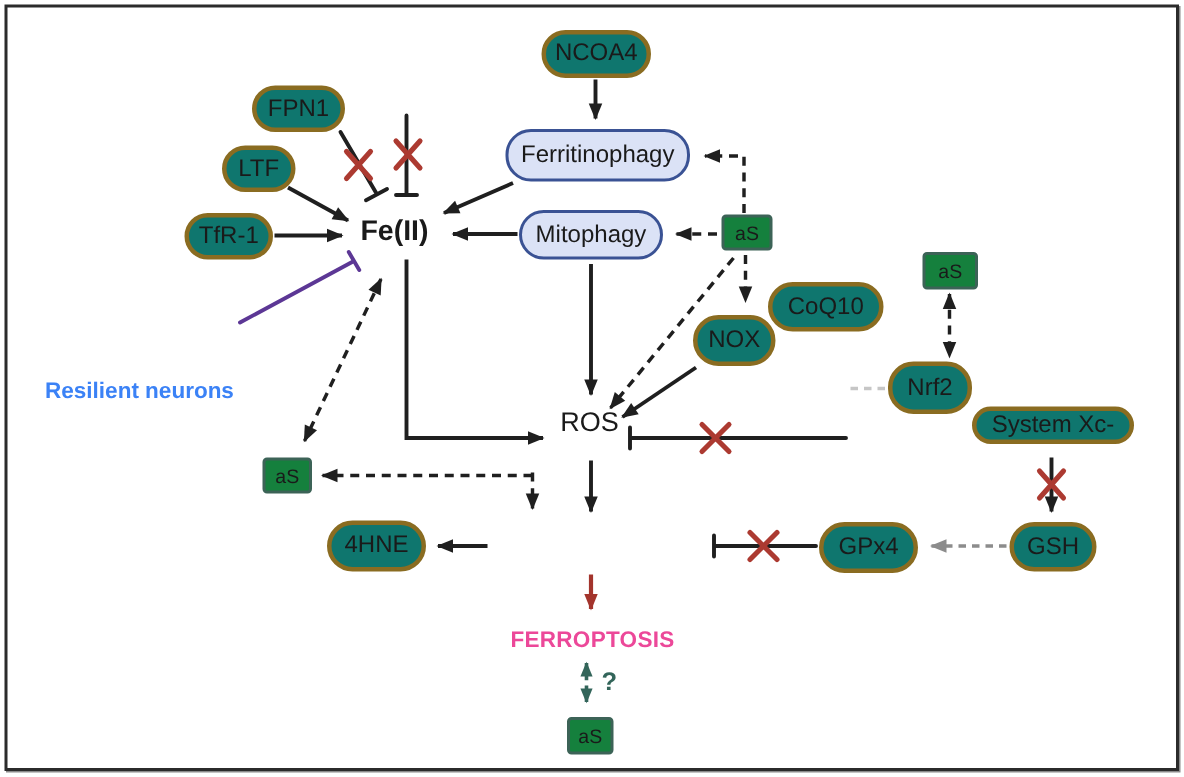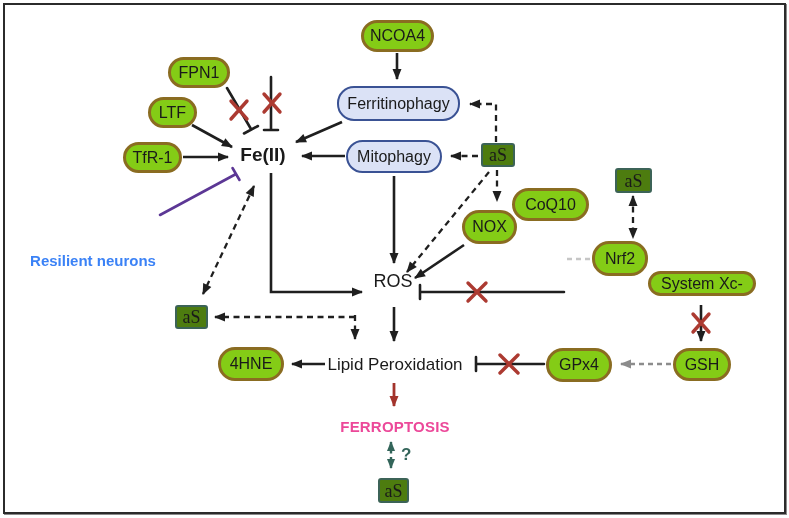--- a/index.html
+++ b/index.html
@@ -7,24 +7,24 @@
     position:relative;width:789px;height:518px;background:#ffffff;overflow:hidden;
     font-family:"Liberation Sans","DejaVu Sans",sans-serif;color:#1a1a1a;
   }
   .frame{position:absolute;left:3px;top:3px;width:779px;height:507px;border:2px solid #2b2b2b;box-shadow:1px 1px 0 #8a8a8a;}
   svg.edges{position:absolute;left:0;top:0;width:789px;height:518px;}
   .node{
     position:absolute;display:flex;align-items:center;justify-content:center;
     box-sizing:border-box;border-radius:17px;font-size:16px;line-height:1;
     white-space:nowrap;color:#1a1a1a;
   }
-  .tan{background:#84cc16;border:3px solid #8a6c21;}
+  .tan{background:#0f766e;border:3px solid #8a6c21;}
   .blue{background:#dbe2f6;border:2.5px solid #3a5294;}
   .purple{background:#f0e6fb;border:2.5px solid #5c3795;}
-  .as{background:#4d7c0f;border:2px solid #3c6357;border-radius:3px;font-size:18px;font-family:Liberation Serif, serif;}
+  .as{background:#15803d;border:2px solid #3c6357;border-radius:3px;font-size:13px;}
   .txt{position:absolute;line-height:1.1;white-space:nowrap;}
   .center{text-align:center;}
   .fe2{font-size:19px;font-weight:bold;}
   .ros{font-size:18px;}
   .lp{font-size:17px;}
   .ferroptosis{font-size:15px;font-weight:bold;color:#ec4899;letter-spacing:.2px;}
   .resilient{font-size:15px;font-weight:600;color:#3b82f6;}
   .qmark{font-size:17px;font-weight:bold;color:#33655a;}
 </style>
 </head>
@@ -154,17 +154,16 @@
     </div>
   <div class="node as" style="left:175px;top:305px;width:33px;height:24px;">
       <span>aS</span>
     </div>
   <div class="node as" style="left:378px;top:478px;width:31px;height:25px;">
       <span>aS</span>
     </div>
 
   <div class="txt fe2 center" style="left:228px;top:145px;width:70px;">Fe(II)</div>
   <div class="txt ros center" style="left:360px;top:272px;width:66px;text-align:center;">ROS</div>
-  <div class="txt lp center" style="left:325px;top:356px;width:140px;">Lipid Peroxidation</div>
   <div class="txt ferroptosis center" style="left:334px;top:419px;width:122px;">FERROPTOSIS</div>
   <div class="txt resilient center" style="left:23px;top:253px;width:140px;">Resilient neurons</div>
   <div class="txt qmark" style="left:401px;top:446px;">?</div>
 </div>
 
 </body></html>

